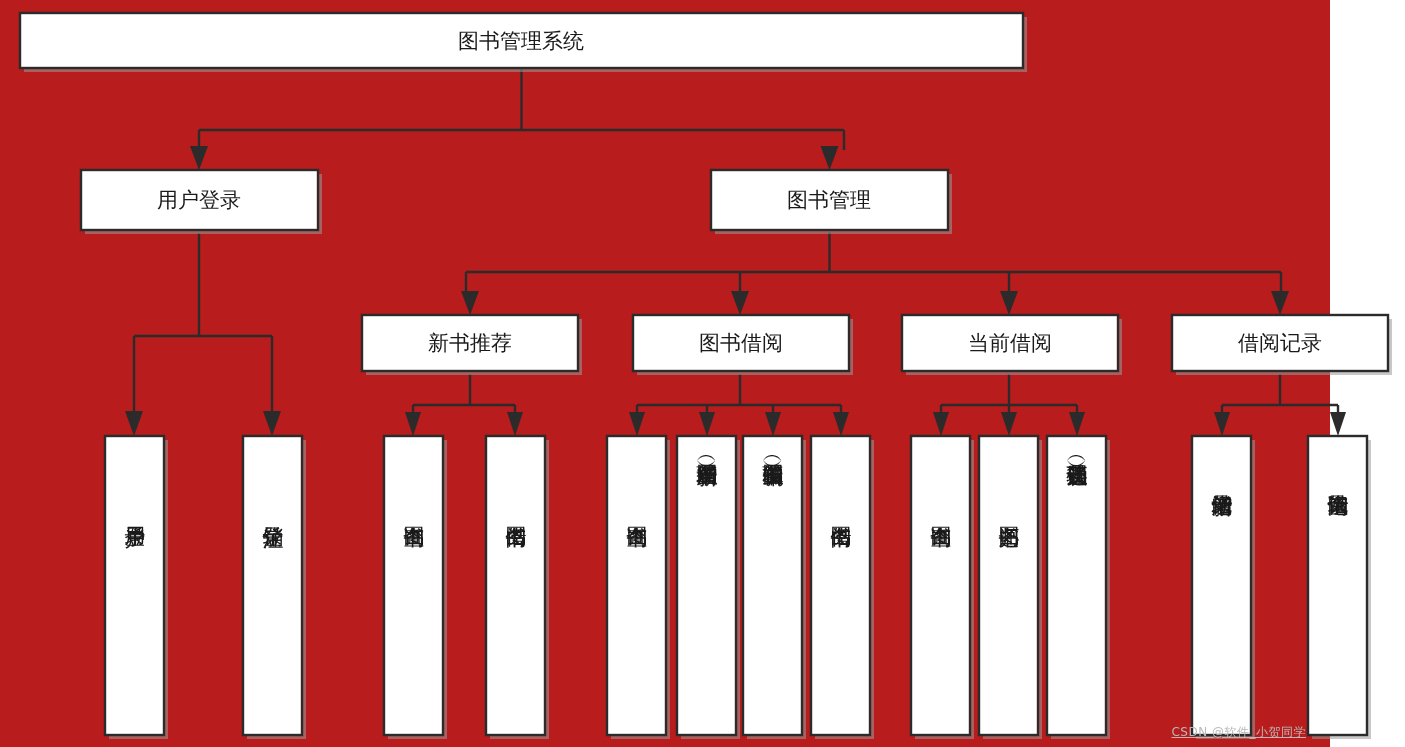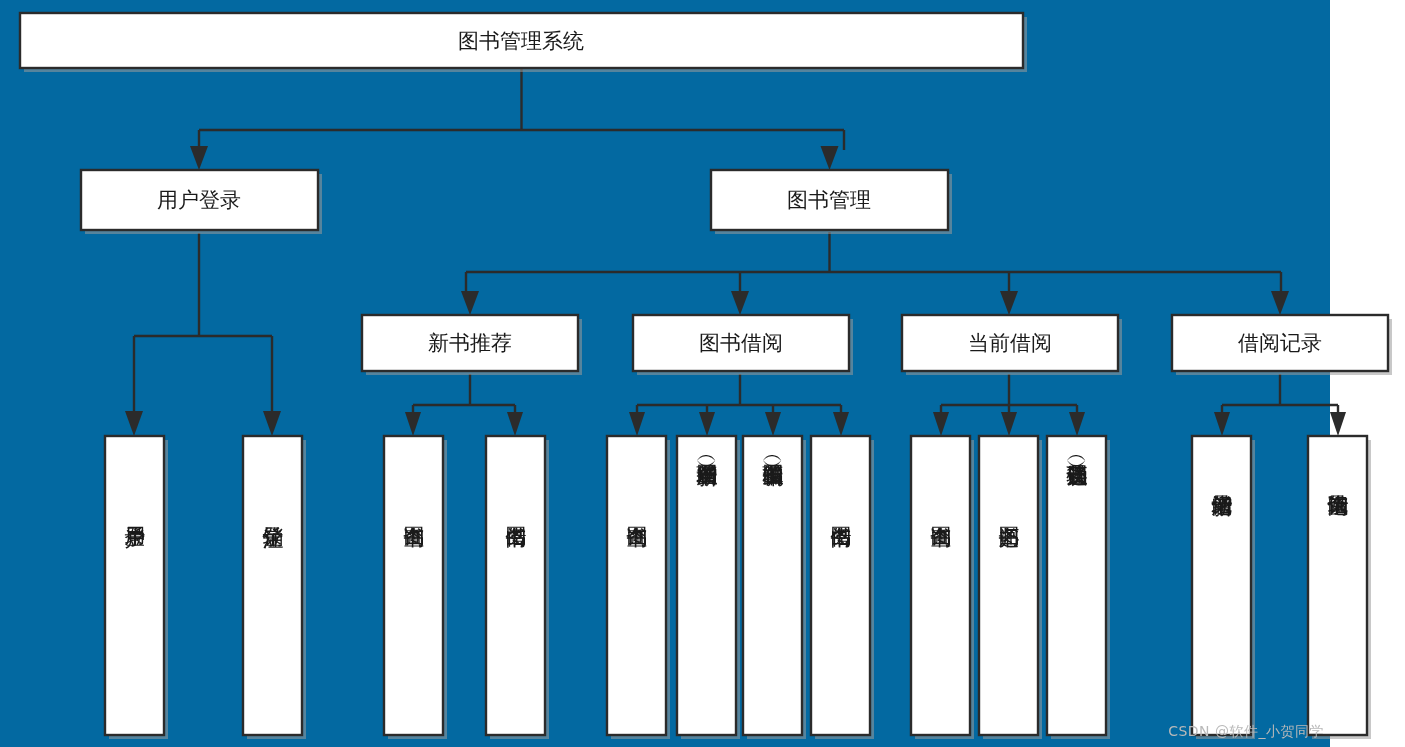--- a/index.html
+++ b/index.html
@@ -11,21 +11,21 @@
   body {
     width: 1405px;
     height: 747px;
     overflow: hidden;
     font-family: "DejaVu Sans", "Liberation Sans", sans-serif;
   }
   #diagram-root {
     position: relative;
     width: 1330px;
     height: 747px;
-    background: #0369a1;
+    background: #b91c1c;
   }
   svg.canvas {
     position: absolute;
     left: 0;
     top: 0;
     width: 1405px;
     height: 747px;
     display: block;
   }
   .node-rect {
@@ -55,28 +55,29 @@
     dominant-baseline: middle;
   }
   .node-label-vertical {
     font-family: "DejaVu Sans", "Liberation Sans", sans-serif;
     fill: #1a1a1a;
     font-size: 21px;
     text-anchor: middle;
   }
   .watermark {
     position: absolute;
-    right: 6px;
+    right: 24px;
     bottom: 6px;
     font-family: "DejaVu Sans", "Liberation Sans", sans-serif;
-    font-size: 14px;
+    font-size: 12px;
     color: #b9b9b9;
     letter-spacing: 0.5px;
     white-space: nowrap;
     user-select: none;
+    text-decoration: underline;
   }
 </style>
 </head>
 <body>
 
 <div id="diagram-root">
 
   <svg class="canvas" viewBox="0 0 1405 747" xmlns="http://www.w3.org/2000/svg">
 
     <g>

